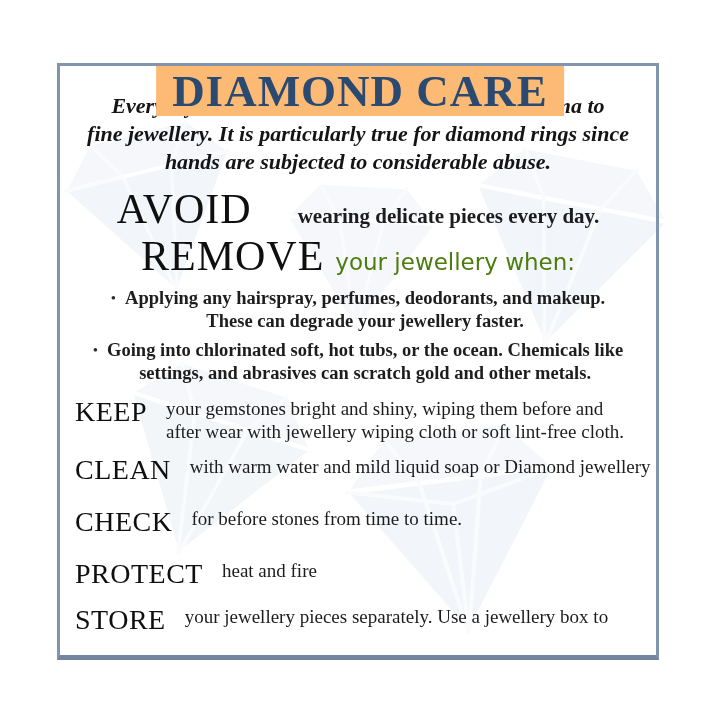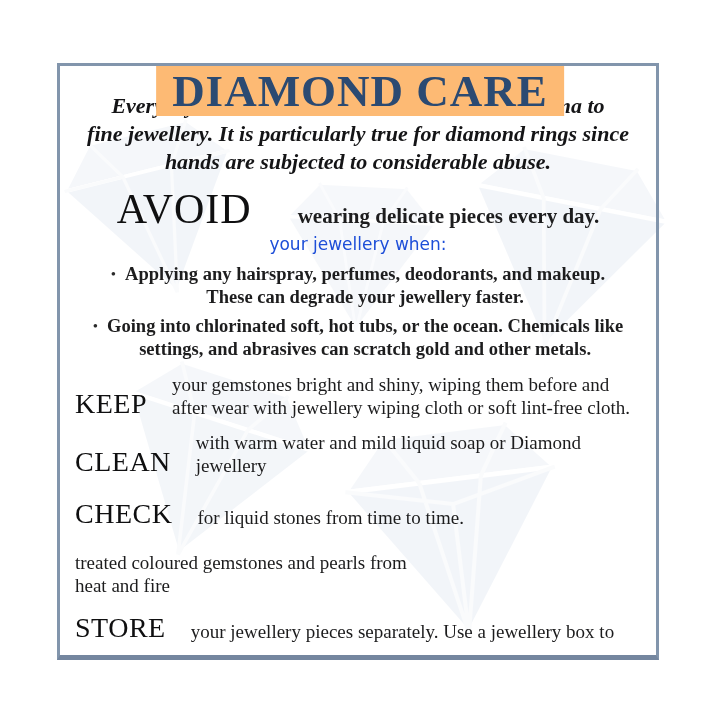--- a/index.html
+++ b/index.html
@@ -78,22 +78,22 @@
     color: #0f0f10;
   }
   .avoid-text {
     font-size: 21px;
     font-weight: 600;
     color: #1d1d1e;
     margin-left: 35px;
   }
   .remove-text {
     font-family: "DejaVu Sans", sans-serif;
-    font-size: 17px;
-    color: #1d4ed8;
+    font-size: 23px;
+    color: #4d7c0f;
   }
 
   .bullet {
     display: flex;
     justify-content: center;
     gap: 9px;
     margin-top: 9px;
   }
   .bullet .dot {
     font-size: 15px;
@@ -105,22 +105,22 @@
     text-align: center;
     font-size: 18.5px;
     line-height: 23px;
     color: #1d1d1e;
     font-weight: bold;
   }
 
   .sections { margin-top: 12px; }
   .section {
     display: flex;
-    align-items: flex-end;
-    gap: 25px;
+    align-items: flex-start;
+    gap: 19px;
     padding-left: 10px;
   }
   .sec-label {
     font-size: 28px;
     line-height: 30px;
     letter-spacing: 0.5px;
     color: #0f0f10;
     white-space: nowrap;
     flex: none;
   }
@@ -180,20 +180,21 @@
       <div>fine jewellery. It is particularly true for diamond rings since</div>
       <div>hands are subjected to considerable abuse.</div>
     </div>
 
     <div class="center-row row-avoid">
       <span class="big-label">AVOID</span>
       <span class="avoid-text">wearing delicate pieces every day.</span>
     </div>
 
     <div class="center-row row-remove">
+      <span class="big-label">REMOVE</span>
       <span class="remove-text">your jewellery when:</span>
     </div>
 
     <div class="bullet">
       <span class="dot">•</span>
       <div class="blines">
         <div>Applying any hairspray, perfumes, deodorants, and makeup.</div>
         <div>These can degrade your jewellery faster.</div>
       </div>
     </div>
@@ -219,27 +220,27 @@
       <div class="section sec-clean">
         <span class="sec-label">CLEAN</span>
         <div class="sec-lines">
           <div>with warm water and mild liquid soap or Diamond jewellery</div>
         </div>
       </div>
 
       <div class="section sec-check">
         <span class="sec-label">CHECK</span>
         <div class="sec-lines">
-          <div>for liquid stones from time to time.</div>
+          <div>for before stones from time to time.</div>
         </div>
       </div>
 
       <div class="section sec-protect">
-        <div class="sec-lines">
-          <div>treated coloured gemstones and pearls from</div>
+        <span class="sec-label">PROTECT</span>
+        <div class="sec-lines">
           <div>heat and fire</div>
         </div>
       </div>
 
       <div class="section sec-store">
         <span class="sec-label">STORE</span>
         <div class="sec-lines">
           <div>your jewellery pieces separately. Use a jewellery box to</div>
 
         </div>

